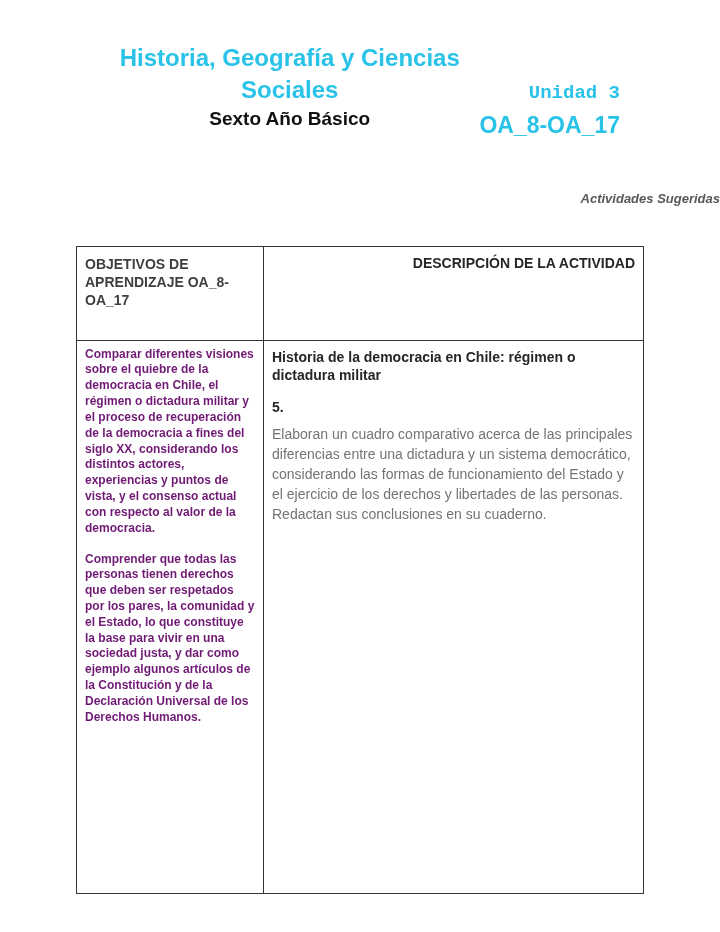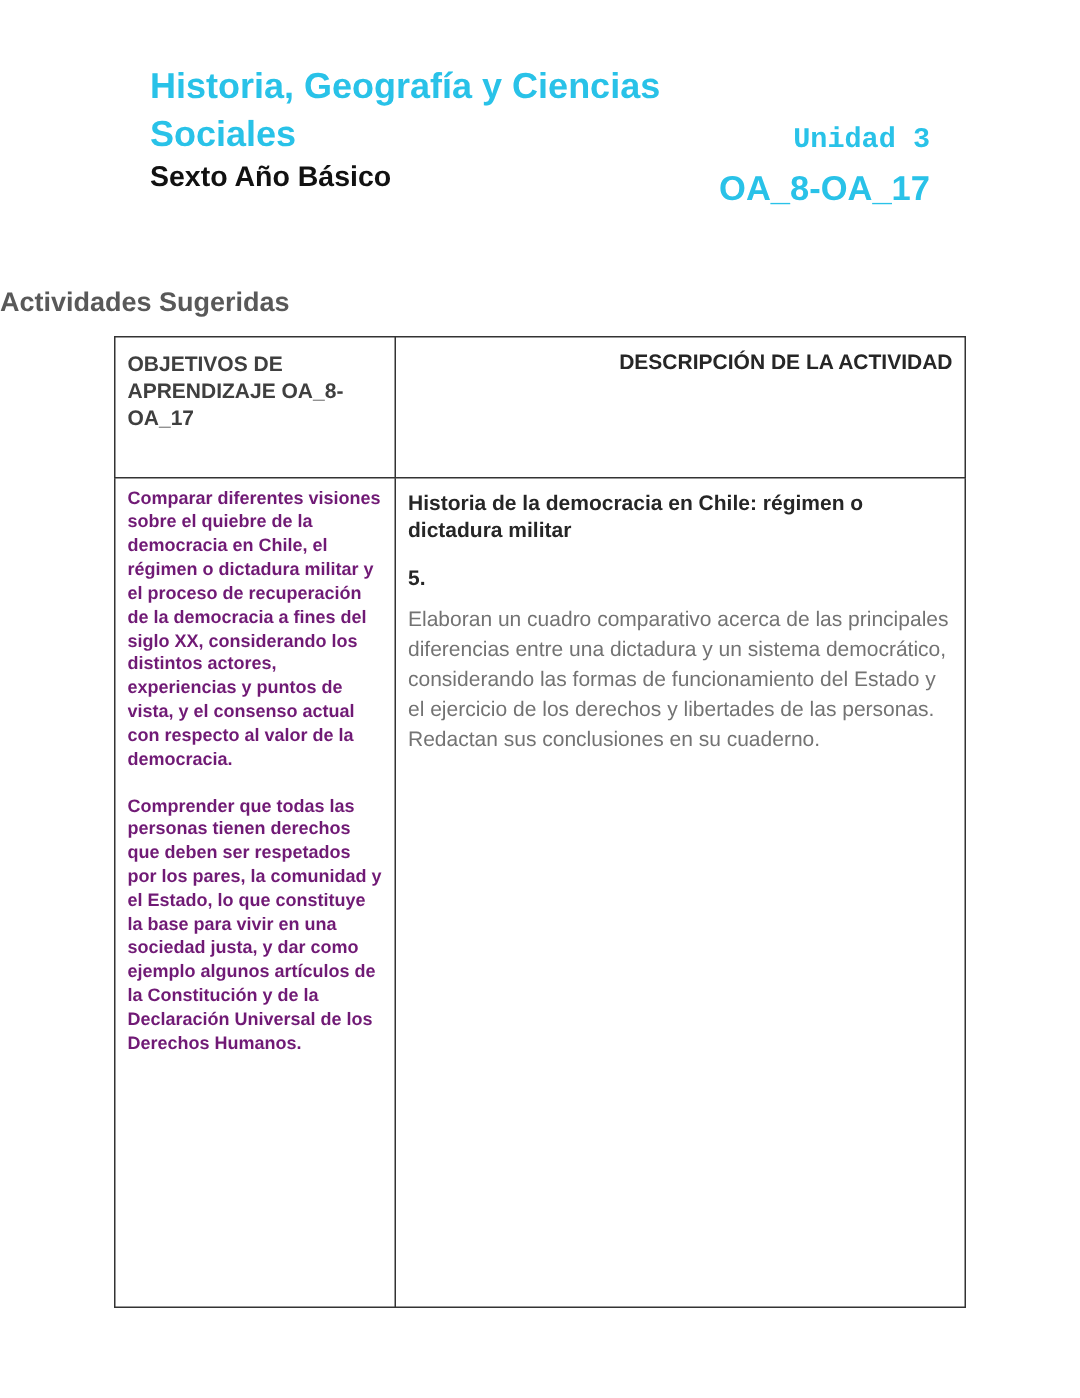--- a/index.html
+++ b/index.html
@@ -14,21 +14,21 @@
     height: 932px;
     background: #ffffff;
     overflow: hidden;
   }
   
   .header {
     display: flex;
     justify-content: space-between;
     padding: 42px 100px 0 100px;
   }
-  .header-left { width: 430px; }
+  .header-left { width: 430px; text-align: center; }
   .doc-title {
     font-size: 24px;
     line-height: 1.32;
     font-weight: bold;
     color: #29C2E8;
     max-width: 420px;
   }
   .doc-subtitle {
     font-size: 19px;
     font-weight: bold;
@@ -48,28 +48,29 @@
     font-family: Liberation Mono, monospace;
   }
   .oa-code {
     font-size: 23px;
     font-weight: bold;
     color: #29C2E8;
   }
   
   .section-title {
     margin-top: 52px;
-    text-align: left;
-    font-size: 18px;
+    text-align: right;
+    font-size: 13px;
     font-weight: bold;
     color: #595959;
+    font-style: italic;
   }
   
   table.activities {
-    margin: 12px auto 0 auto;
+    margin: 40px auto 0 auto;
     width: 567px;
     border-collapse: collapse;
     table-layout: fixed;
   }
   table.activities td {
     border: 1px solid #333333;
     vertical-align: top;
     padding: 6px 8px;
   }
   td.col-objectives { width: 187px; }

